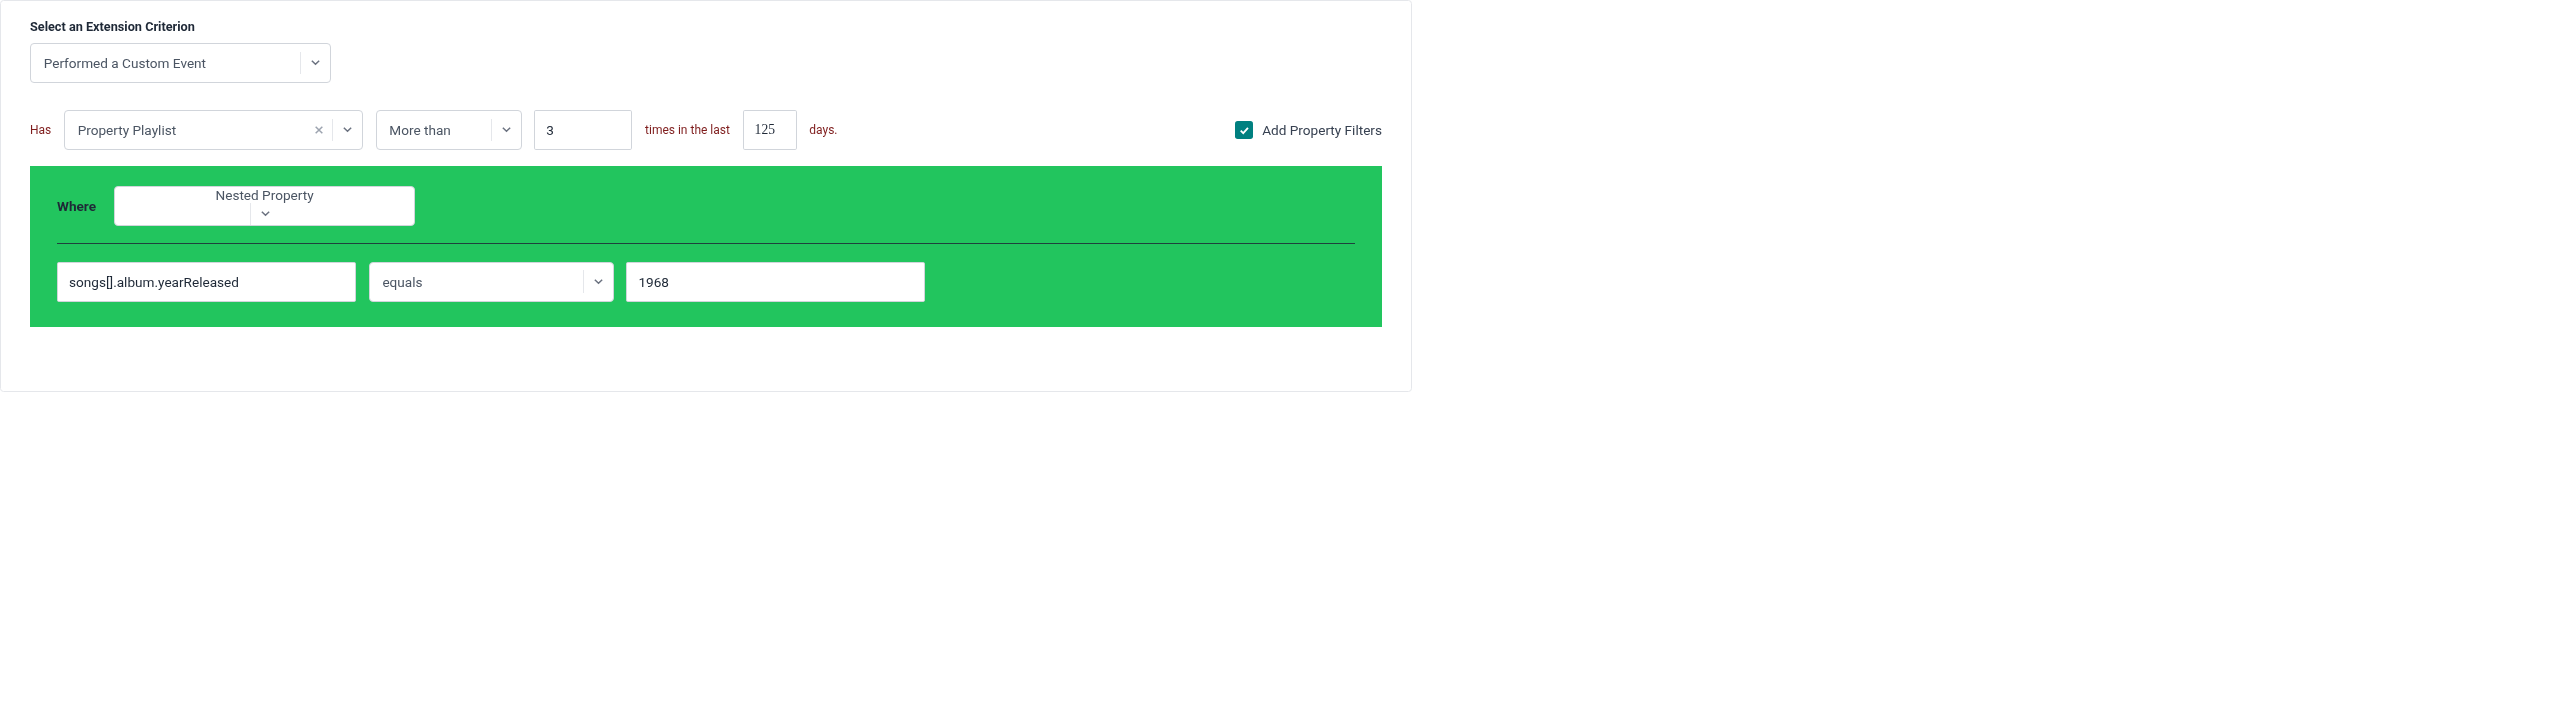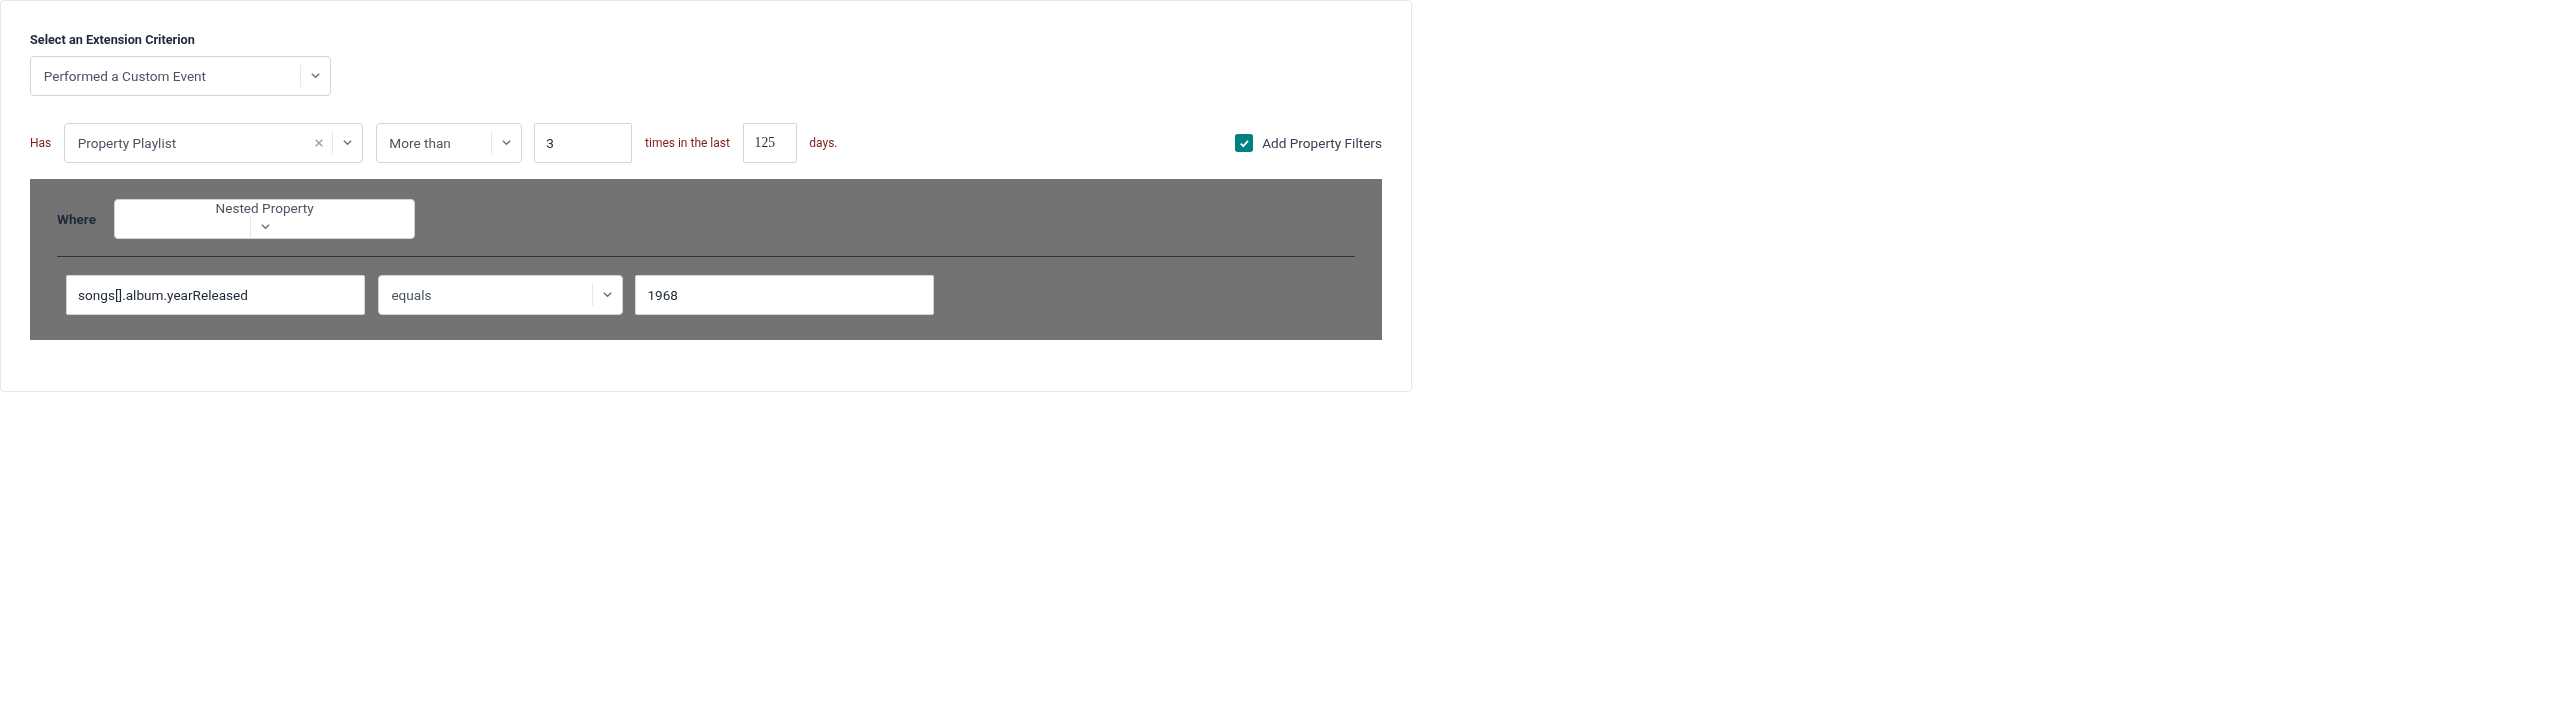--- a/index.html
+++ b/index.html
@@ -8,21 +8,21 @@
     padding: 0;
   }
   body {
     font-family: -apple-system, BlinkMacSystemFont, "Segoe UI", Roboto, Helvetica, Arial, sans-serif;
     background: #ffffff;
     color: #212529;
   }
   .container {
     border: 0.9px solid #e5e7eb;
     border-radius: 3.6px;
-    padding: 31px 29px 45px 29px;
+    padding: 18px 29px 45px 29px;
     width: 1412px;
     height: 392px;
     margin: 0;
   }
   .section-label {
     font-size: 12.7px;
     font-weight: 700;
     color: #1f2937;
     margin-bottom: 9px;
   }
@@ -108,21 +108,21 @@
     cursor: pointer;
   }
   .checkbox svg {
     display: block;
   }
   .checkbox-label {
     font-size: 13.6px;
     color: #374151;
   }
   .filter-panel {
-    background: #737373;
+    background: #22c55e;
     margin-top: 16.3px;
     padding: 20px 27px 25px 27px;
   }
   .where-row {
     display: flex;
     align-items: center;
     gap: 18px;
   }
   .where-label {
     font-size: 13.6px;
@@ -132,21 +132,20 @@
   .divider {
     border: none;
     border-top: 0.9px solid #1f2937;
     margin: 16.3px 0 18px 0;
     opacity: 0.85;
   }
   .filter-row {
     display: flex;
     align-items: center;
     gap: 12.7px;
-    margin-left: 9px;
   }
 </style>
 </head>
 <body>
 
 <div class="container">
 
   <div class="section-label">Select an Extension Criterion</div>
 
   <div class="dropdown" style="width:301px;">

